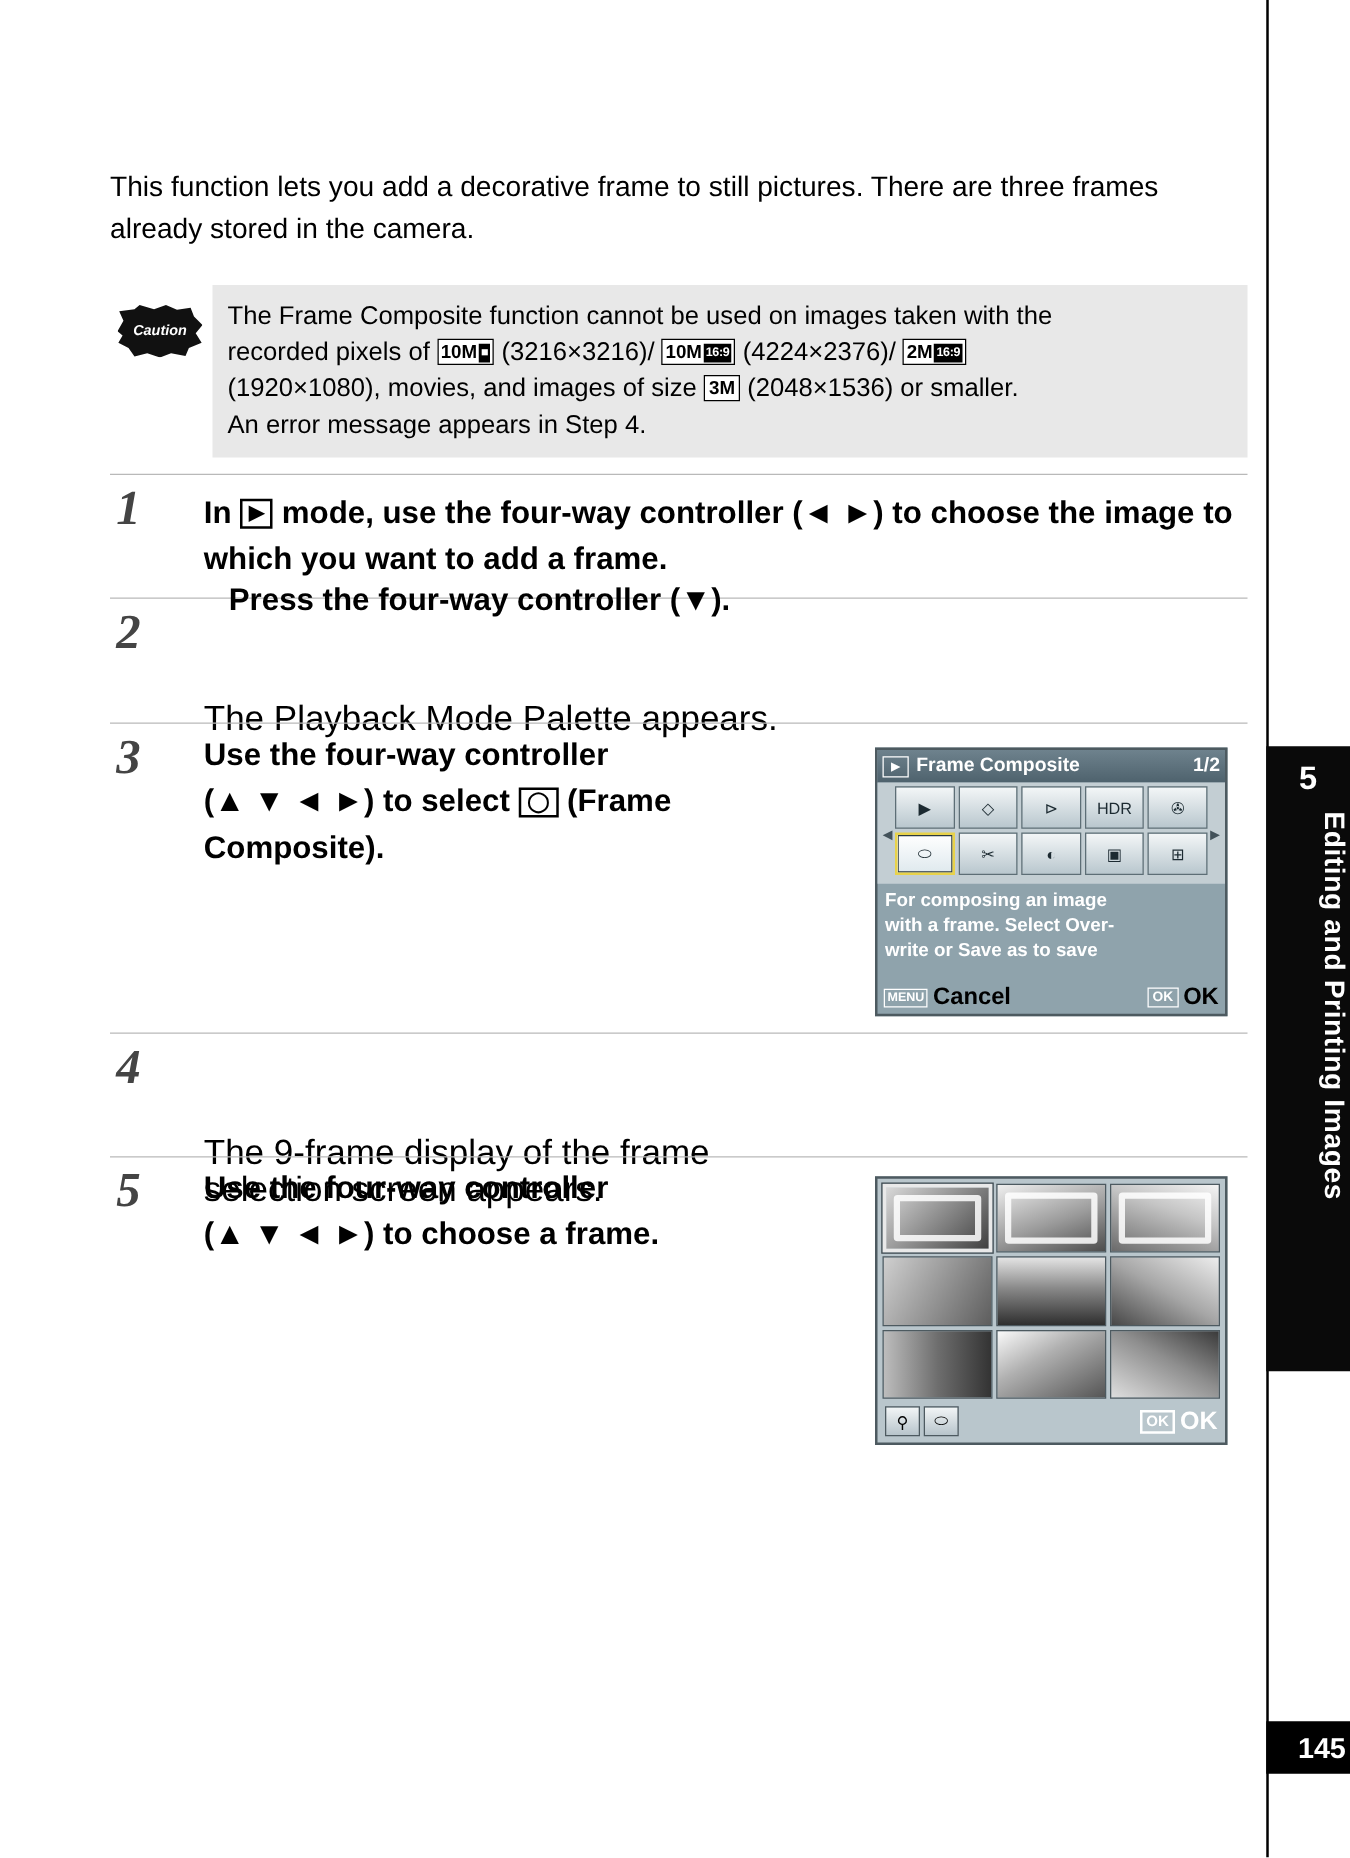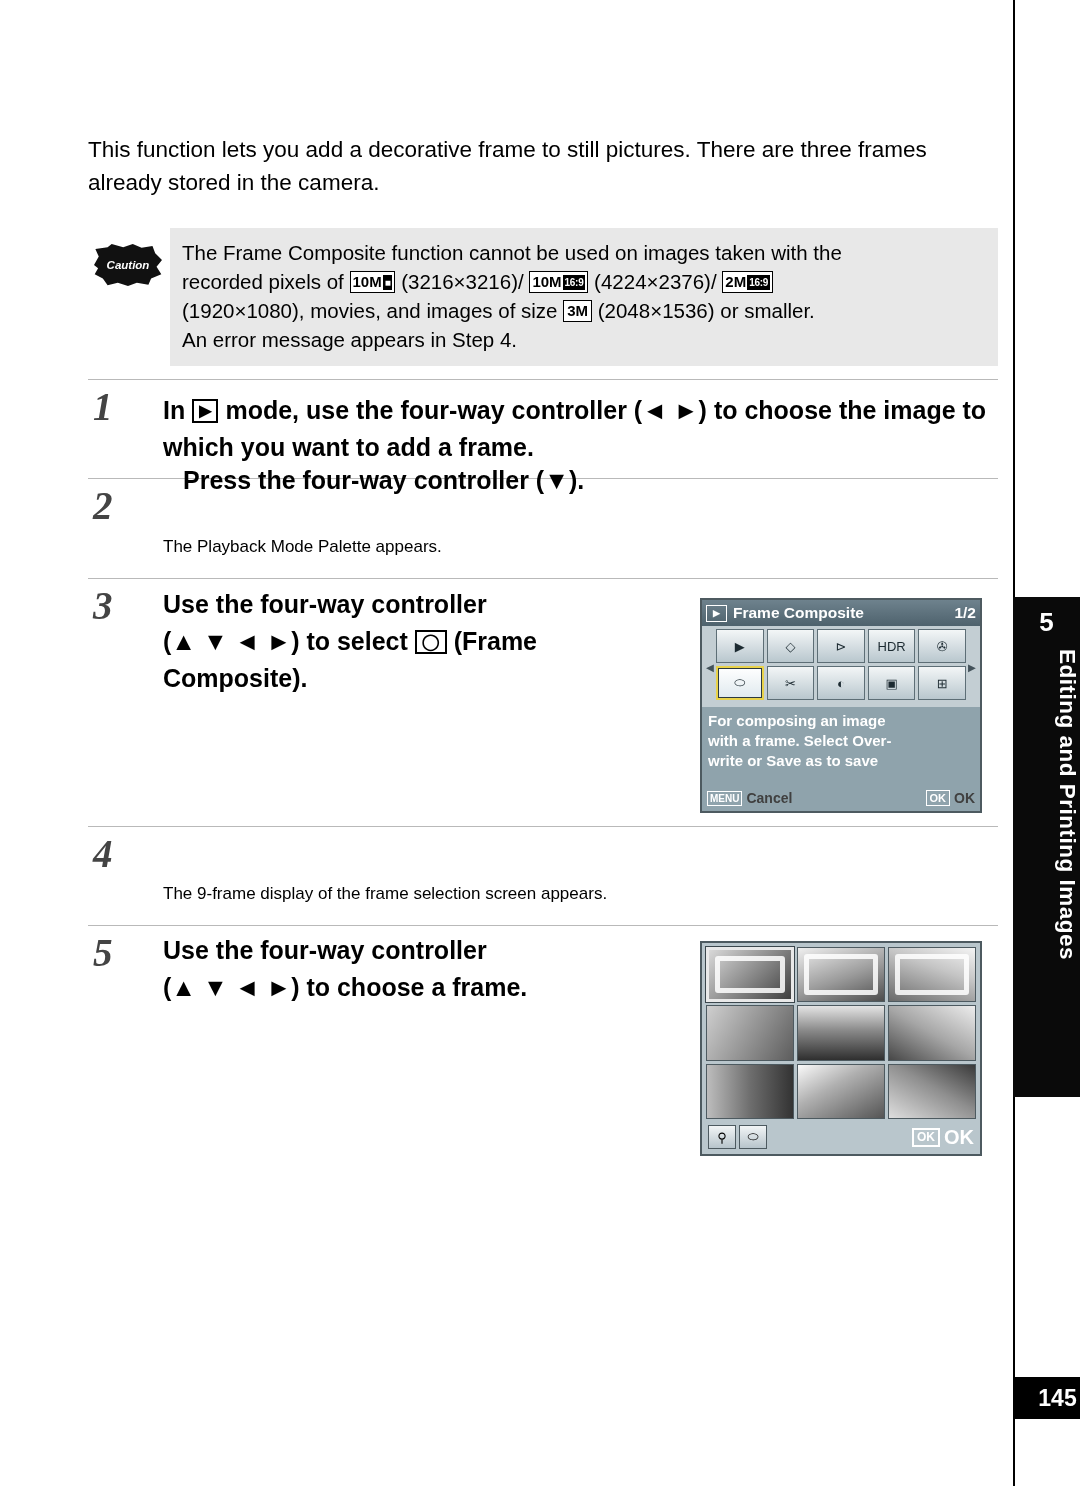--- a/index.html
+++ b/index.html
@@ -147,23 +147,24 @@
   }
   .step-head {
     position: absolute;
     font-size: 25px;
     font-weight: bold;
     line-height: 37px;
     color: #000;
   }
   .step-sub {
     position: absolute;
-    font-size: 17px;
+    font-size: 28px;
     line-height: 30px;
     color: #000;
+    margin-top: 28px;
   }
 
   .icon-box {
     display: inline-block;
     border: 2px solid #000;
     padding: 0px 5px;
     font-size: 16px;
     line-height: 20px;
     vertical-align: 3px;
     background: #fff;
@@ -265,22 +266,22 @@
   .cam1 .foot .menu-k {
     border: 1.5px solid #fff;
     color: #fff;
     font-size: 10px;
     font-weight: bold;
     padding: 1px 2px;
     margin-right: 4px;
     line-height: 11px;
   }
   .cam1 .foot .lbl {
-    color: #404040;
-    font-size: 14px;
+    color: #000000;
+    font-size: 19px;
     font-weight: bold;
   }
   .cam1 .foot .right {
     margin-left: auto;
     display: flex;
     align-items: center;
   }
   .cam1 .foot .okk {
     border: 1.5px solid #fff;
     color: #fff;

